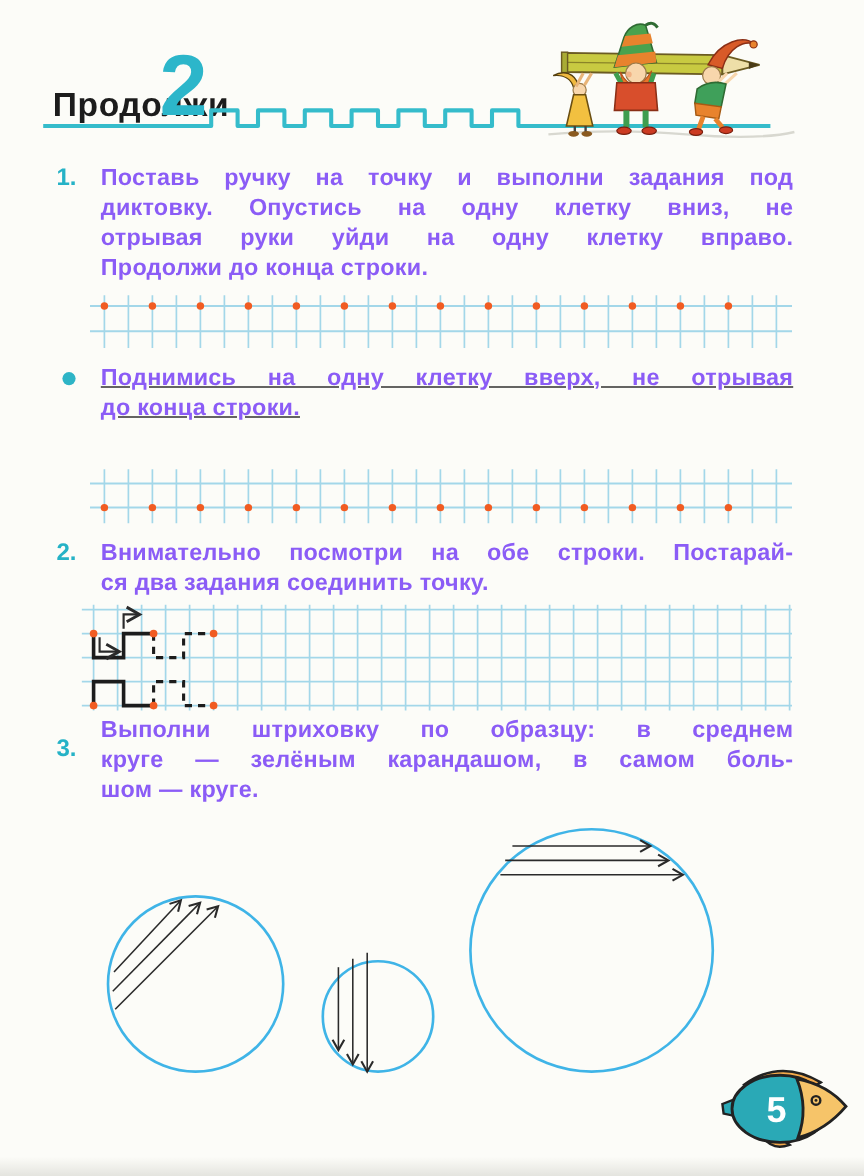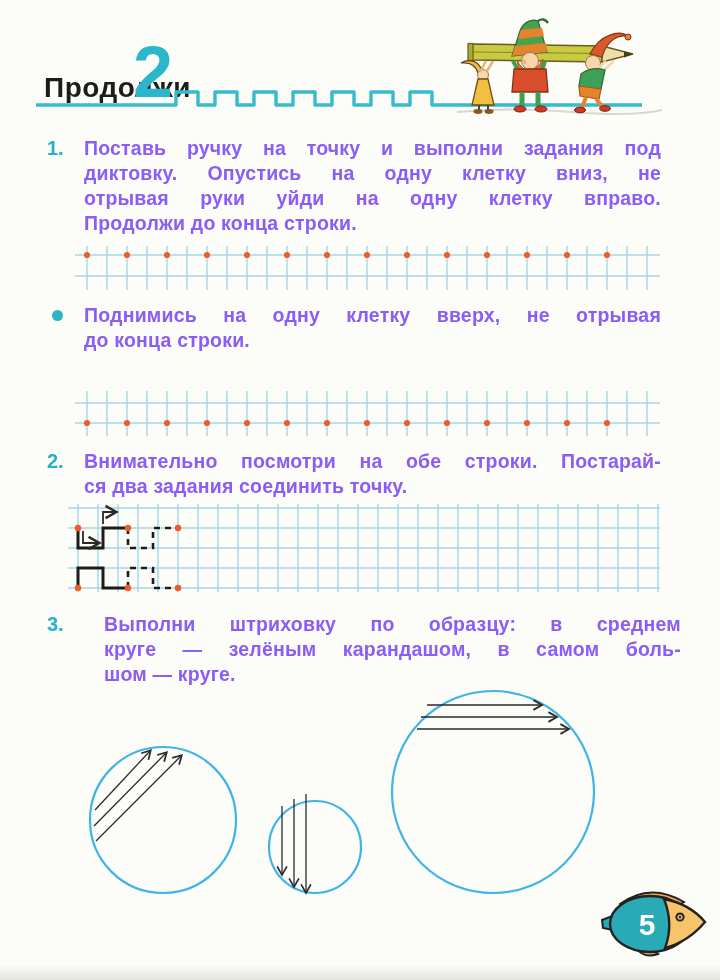--- a/index.html
+++ b/index.html
@@ -158,21 +158,21 @@
       <circle cx="292" cy="12" r="3.1" fill="#f15c22"></circle>
       <circle cx="332" cy="12" r="3.1" fill="#f15c22"></circle>
       <circle cx="372" cy="12" r="3.1" fill="#f15c22"></circle>
       <circle cx="412" cy="12" r="3.1" fill="#f15c22"></circle>
       <circle cx="452" cy="12" r="3.1" fill="#f15c22"></circle>
       <circle cx="492" cy="12" r="3.1" fill="#f15c22"></circle>
       <circle cx="532" cy="12" r="3.1" fill="#f15c22"></circle>
     </svg></div>
 
 <div class="bullet-dot" style="top:310px;"></div>
-<div class="ex-block" style="top:303px;">
+<div class="ex-block" style="top:303px;text-decoration:underline;">
     <div class="ex-line">Поднимись на одну клетку вверх, не отрывая</div>
     <div class="ex-line last">до конца строки.</div>
   </div>
 
 <div class="abs" style="left:75px;top:386px;"><svg width="585" height="52">
       <line x1="12" y1="5" x2="12" y2="50" stroke="#a3d7e9" stroke-width="1.4"></line>
       <line x1="32" y1="5" x2="32" y2="50" stroke="#a3d7e9" stroke-width="1.4"></line>
       <line x1="52" y1="5" x2="52" y2="50" stroke="#a3d7e9" stroke-width="1.4"></line>
       <line x1="72" y1="5" x2="72" y2="50" stroke="#a3d7e9" stroke-width="1.4"></line>
       <line x1="92" y1="5" x2="92" y2="50" stroke="#a3d7e9" stroke-width="1.4"></line>
@@ -283,21 +283,21 @@
       <path d="M10,85 V65 H35 V85 H60" fill="none" stroke="#1c1c1c" stroke-width="3"></path>
       <path d="M60,85 V65 H85 V85 H110" fill="none" stroke="#1c1c1c" stroke-width="2.6" stroke-dasharray="6 5"></path>
       <circle cx="10" cy="85" r="3.2" fill="#f15c22"></circle>
       <circle cx="60" cy="85" r="3.2" fill="#f15c22"></circle>
       <circle cx="110" cy="85" r="3.2" fill="#f15c22"></circle>
     </g>
   </svg>
 </div>
 
 <div class="ex-marker" style="top:613px;">3.</div>
-<div class="ex-block" style="top:612px;margin-left:20px;">
+<div class="ex-block" style="top:596px;">
     <div class="ex-line">Выполни штриховку по образцу: в среднем</div>
     <div class="ex-line">круге — зелёным карандашом, в самом боль-</div>
     <div class="ex-line last">шом — круге.</div>
   </div>
 
 <svg id="circles-overlay" class="abs" style="left:0;top:0;" width="720" height="980">
     <defs>
       <marker id="hatchhead" viewBox="-10 -6 12 12" refX="-1" refY="0" markerWidth="10" markerHeight="10" orient="auto">
         <path d="M-8,-4.5 L0,0 L-8,4.5" fill="none" stroke="#2a2a2a" stroke-width="1.6"></path>
       </marker>

